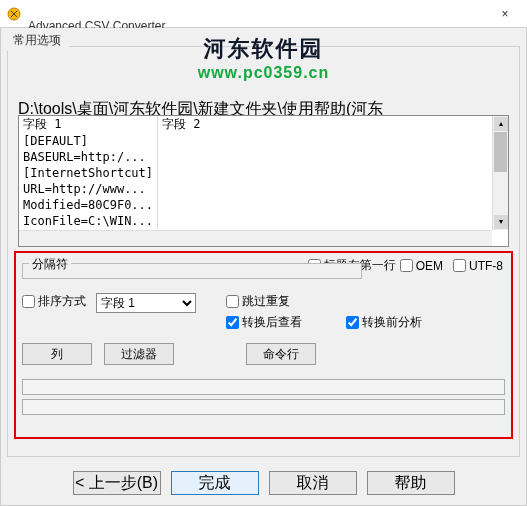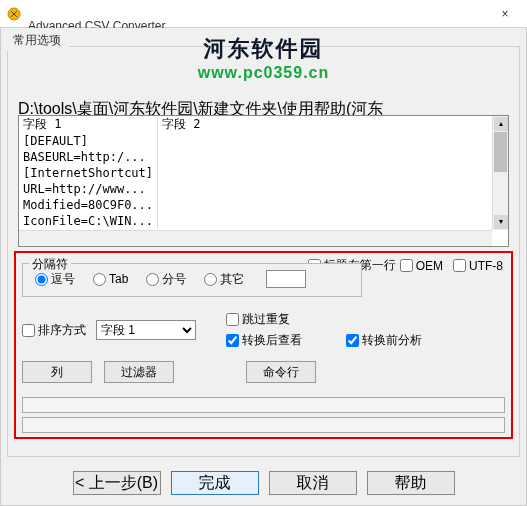--- a/index.html
+++ b/index.html
@@ -145,21 +145,21 @@
       top: 204px; left: 6px; right: 6px;
       height: 188px;
       border: 2px solid #e00000;
       background: #f0f0f0;
       padding: 4px 6px;
     }
     .groupbox {
       border: 1px solid #bbb;
       position: relative;
       margin-top: 6px;
-      padding: 6px 8px 8px 12px;
+      padding: 6px 8px 8px 20px;
       background: #f0f0f0;
     }
     .groupbox-title {
       position: absolute;
       top: -8px; left: 6px;
       background: #f0f0f0;
       padding: 0 3px;
       font-size: 12px;
     }
     .radio-row {
@@ -188,21 +188,21 @@
       display: flex;
       flex-direction: row;
       gap: 4px;
     }
     .right-checks-row2 {
       display: flex;
       gap: 10px;
     }
     .row2 {
       display: flex;
-      align-items: center;
+      align-items: flex-start;
       gap: 10px;
       margin-top: 14px;
     }
     .sort-select {
       width: 100px;
       height: 20px;
       font-size: 12px;
       background: #fff;
       border: 1px solid #888;
     }
@@ -346,39 +346,20 @@
           </label>
           <label class="check-item">
             <input type="checkbox" style="">
             <span>UTF-8</span>
           </label>
         </div>
       </div>
 
       <div class="groupbox" style="width:340px;">
         <div class="groupbox-title">分隔符</div>
-        <div class="radio-row">
-          <label class="radio-item">
-            <input type="radio" name="delim" checked="" style="">
-            <span>逗号</span>
-          </label>
-          <label class="radio-item">
-            <input type="radio" name="delim" style="">
-            <span>Tab</span>
-          </label>
-          <label class="radio-item">
-            <input type="radio" name="delim" style="">
-            <span>分号</span>
-          </label>
-          <label class="radio-item">
-            <input type="radio" name="delim" style="">
-            <span>其它</span>
-          </label>
-          <input class="custom-delim" value="" style="">
-        </div>
       </div>
 
       <div class="row2">
         <label class="check-item">
           <input type="checkbox" style="">
           <span>排序方式</span>
         </label>
         <select class="sort-select">
           <option>字段 1</option>
         </select>

